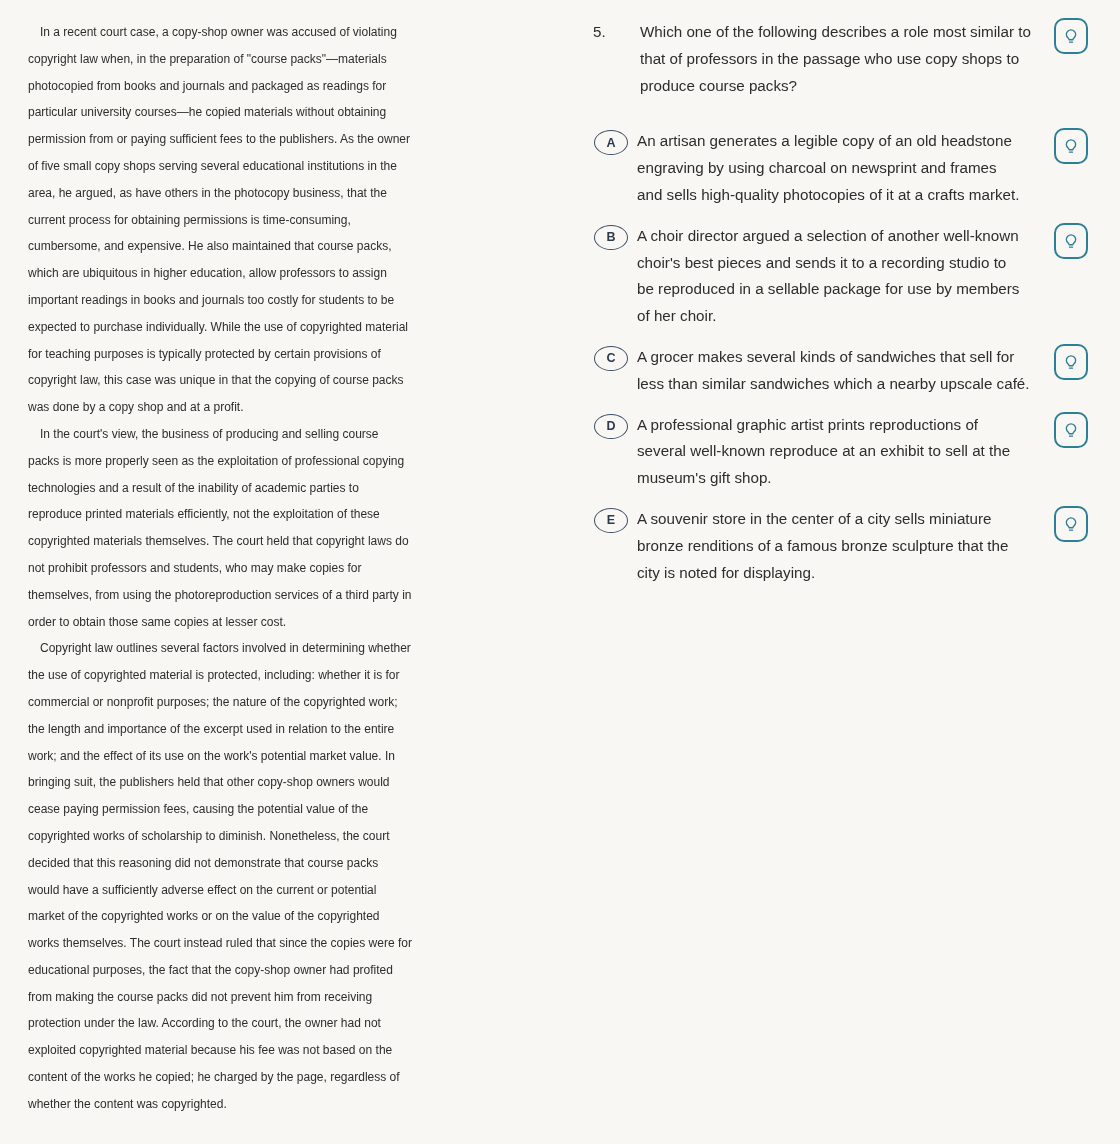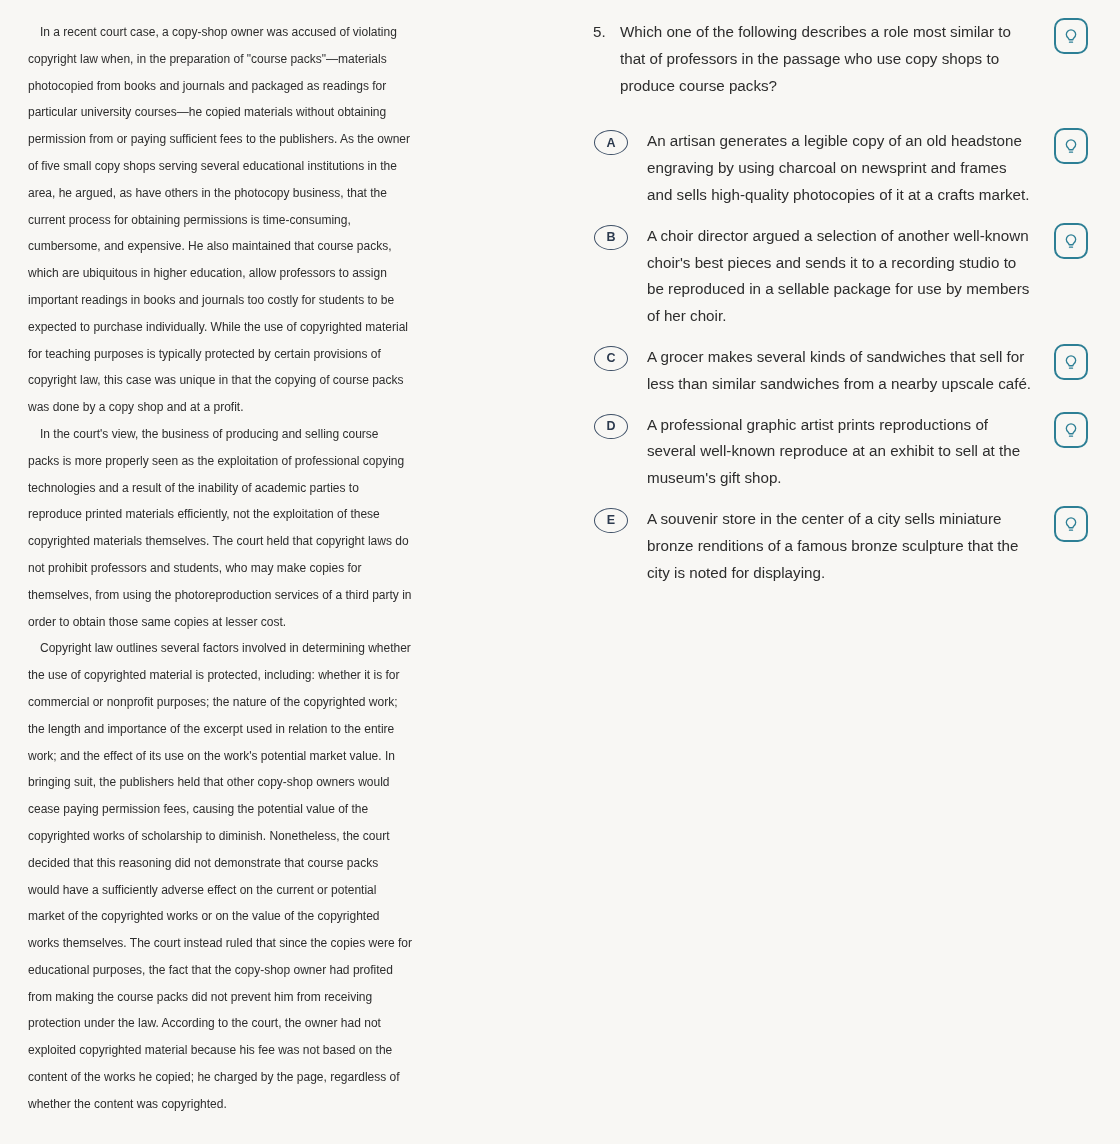--- a/index.html
+++ b/index.html
@@ -34,40 +34,40 @@
     font-size: 15.2px; line-height: 26.8px;
   }
   .question-row {
     position: relative;
     display: grid;
     grid-template-columns: 27px 1fr;
     margin-bottom: 29px;
     padding-right: 48px;
   }
   .q-number { white-space: pre; }
-  .q-text { white-space: pre; }
+  .q-text { white-space: pre; margin-left: 20px; }
 
   .choice-row {
     position: relative;
     display: grid;
     grid-template-columns: 44px 1fr;
     margin-bottom: 14px;
     padding-right: 48px;
     cursor: pointer;
   }
   .choice-badge {
     width: 34px; height: 25px;
     margin-top: 2px; margin-left: 1px;
     border: 1.5px solid var(--badge-border);
     border-radius: 50%;
     display: flex; align-items: center; justify-content: center;
     font-size: 12.5px; font-weight: 700; color: var(--badge-text);
     background: transparent;
   }
-  .choice-text { white-space: pre; margin-left: 10px; }
+  .choice-text { white-space: pre; }
 
   .hint-button {
     position: absolute; right: 0; top: 0;
     width: 34px; height: 36px;
     border: 2px solid var(--accent);
     border-radius: 10px;
     background: transparent;
     display: flex; align-items: center; justify-content: center;
     color: var(--accent);
     cursor: pointer;
@@ -169,21 +169,21 @@
             <path d="M12 4.6a5.6 5.6 0 0 1 5.6 5.6c0 2.3-1.4 3.5-2.4 4.5-.6.6-.9 1.1-.9 1.8h-4.6c0-.7-.3-1.2-.9-1.8-1-1-2.4-2.2-2.4-4.5A5.6 5.6 0 0 1 12 4.6Z"></path>
             <line x1="10.2" y1="19.4" x2="13.8" y2="19.4"></line>
           </svg>
         </span>
       </button>
     </div>
 
     <div class="choice-row">
       <span class="choice-badge">C</span>
       <span class="choice-text">A grocer makes several kinds of sandwiches that sell for
-less than similar sandwiches from a nearby upscale café.</span>
+less than similar sandwiches which a nearby upscale café.</span>
       <button class="hint-button">
         <span>
           <svg width="20" height="20" viewBox="0 0 24 24" fill="none" stroke="currentColor" stroke-width="1.6" stroke-linecap="round" stroke-linejoin="round">
             <path d="M12 4.6a5.6 5.6 0 0 1 5.6 5.6c0 2.3-1.4 3.5-2.4 4.5-.6.6-.9 1.1-.9 1.8h-4.6c0-.7-.3-1.2-.9-1.8-1-1-2.4-2.2-2.4-4.5A5.6 5.6 0 0 1 12 4.6Z"></path>
             <line x1="10.2" y1="19.4" x2="13.8" y2="19.4"></line>
           </svg>
         </span>
       </button>
     </div>
 

